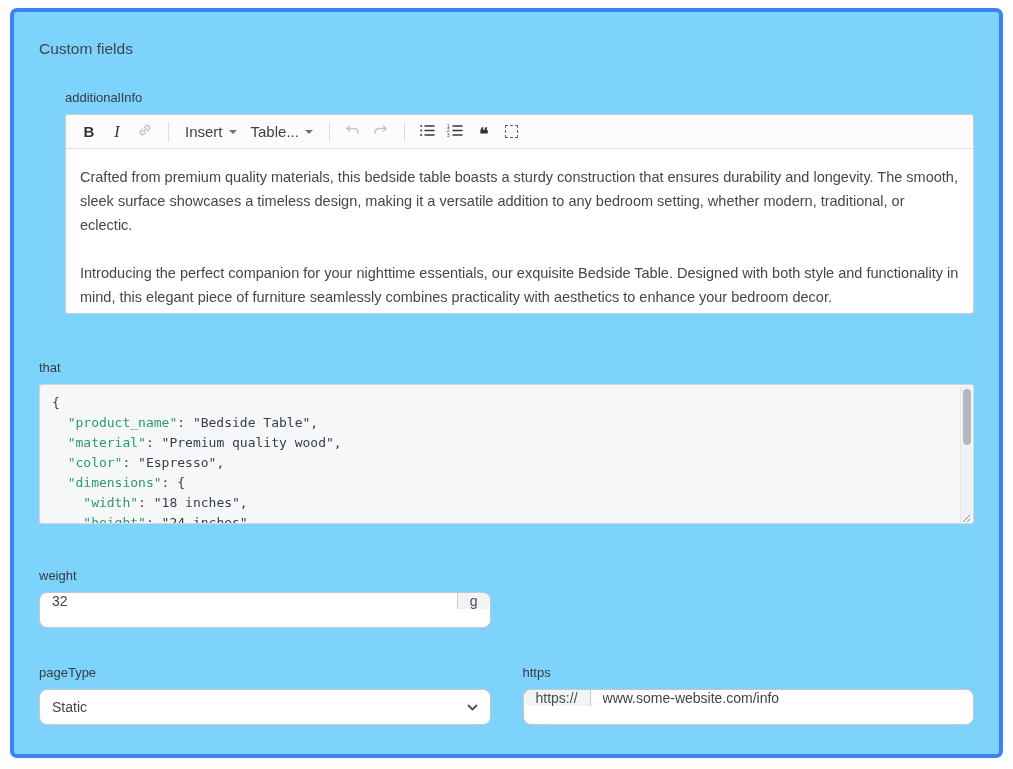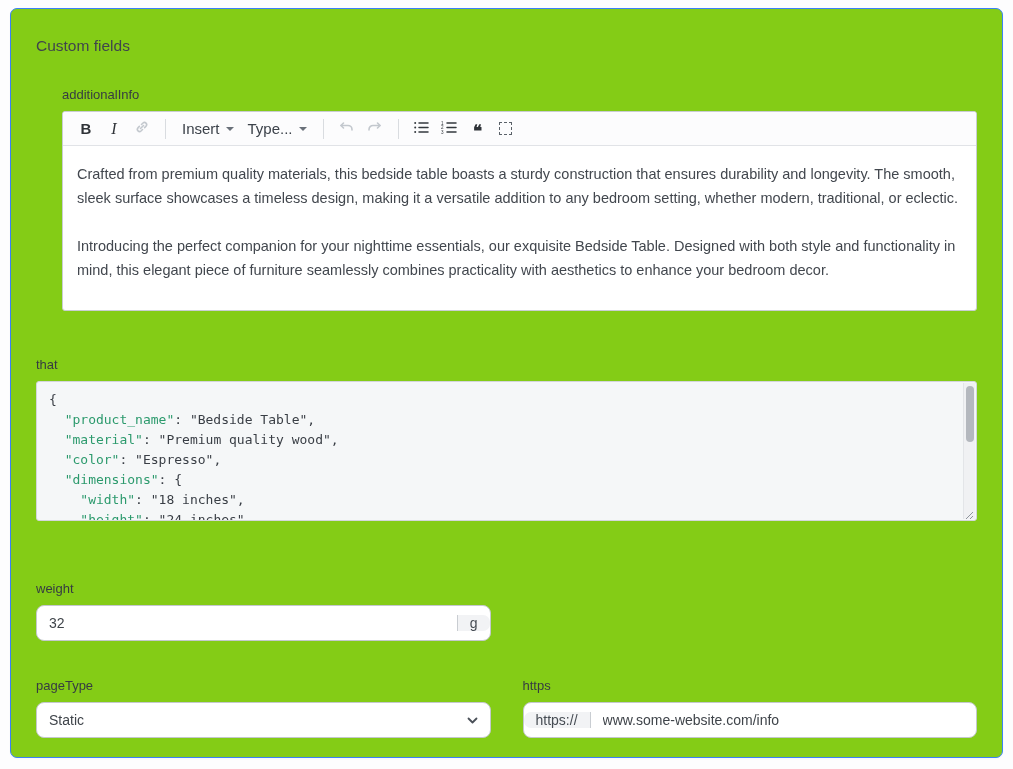--- a/index.html
+++ b/index.html
@@ -6,22 +6,22 @@
   html, body {
     width: 1013px; height: 769px;
     background: #fdfdfe;
     font-family: "Liberation Sans", sans-serif;
     color: #40454c;
   }
   .card {
     position: absolute;
     left: 10px; top: 8px;
     width: 993px; height: 750px;
-    background: #84cc16;
-    border: 1px solid #3b82f6;
+    background: #7dd3fc;
+    border: 4px solid #3b82f6;
     border-radius: 7px;
     box-shadow: 0 1px 2px rgba(0,0,0,0.03);
     padding: 28px 25px 26px 25px;
   }
   h2.page-title {
     font-size: 15.5px;
     font-weight: 400;
     color: #40454c;
     margin-bottom: 32px;
   }
@@ -135,28 +135,28 @@
     width: 12px; height: 12px;
     cursor: nwse-resize;
   }
 
   
   .row {
     display: grid;
     grid-template-columns: 1fr 1fr;
     column-gap: 32px;
   }
-  .row-1 { margin-top: 60px; }
+  .row-1 { margin-top: 44px; }
   .row-2 { margin-top: 37px; }
   .field-specs { margin-top: 46px; }
   .field-editor { margin-top: 0; padding-left: 26px; }
 
   .input-group {
     display: flex;
-    align-items: center;
+    align-items: flex-start;
     height: 36px;
     border: 1px solid #c4c8cd;
     border-radius: 8px;
     background: #fff;
     overflow: hidden;
   }
   .input-group input {
     flex: 1;
     border: none;
     outline: none;
@@ -218,21 +218,21 @@
               <path d="M8.5 10.5 L7 12 a2.2 2.2 0 0 1 -3.1 -3.1 L5.4 7.4"></path>
             </svg>
           </span>
         </button>
         <span class="tb-divider"></span>
         <button class="tb-menu">
           <span>Insert</span>
           <span class="caret"></span>
         </button>
         <button class="tb-menu">
-          <span>Type...</span>
+          <span>Table...</span>
           <span class="caret"></span>
         </button>
         <span class="tb-divider"></span>
         <button class="tb-btn disabled">
           <span>
             <svg width="17" height="15" viewBox="0 0 17 15" fill="none" stroke="#c3c8ce" stroke-width="1.6" stroke-linecap="round" stroke-linejoin="round">
               <path d="M5.5 3 L3 5.5 L5.5 8"></path>
               <path d="M3 5.5 h7 a4 4 0 0 1 4 4 v0.5"></path>
             </svg>
           </span>

